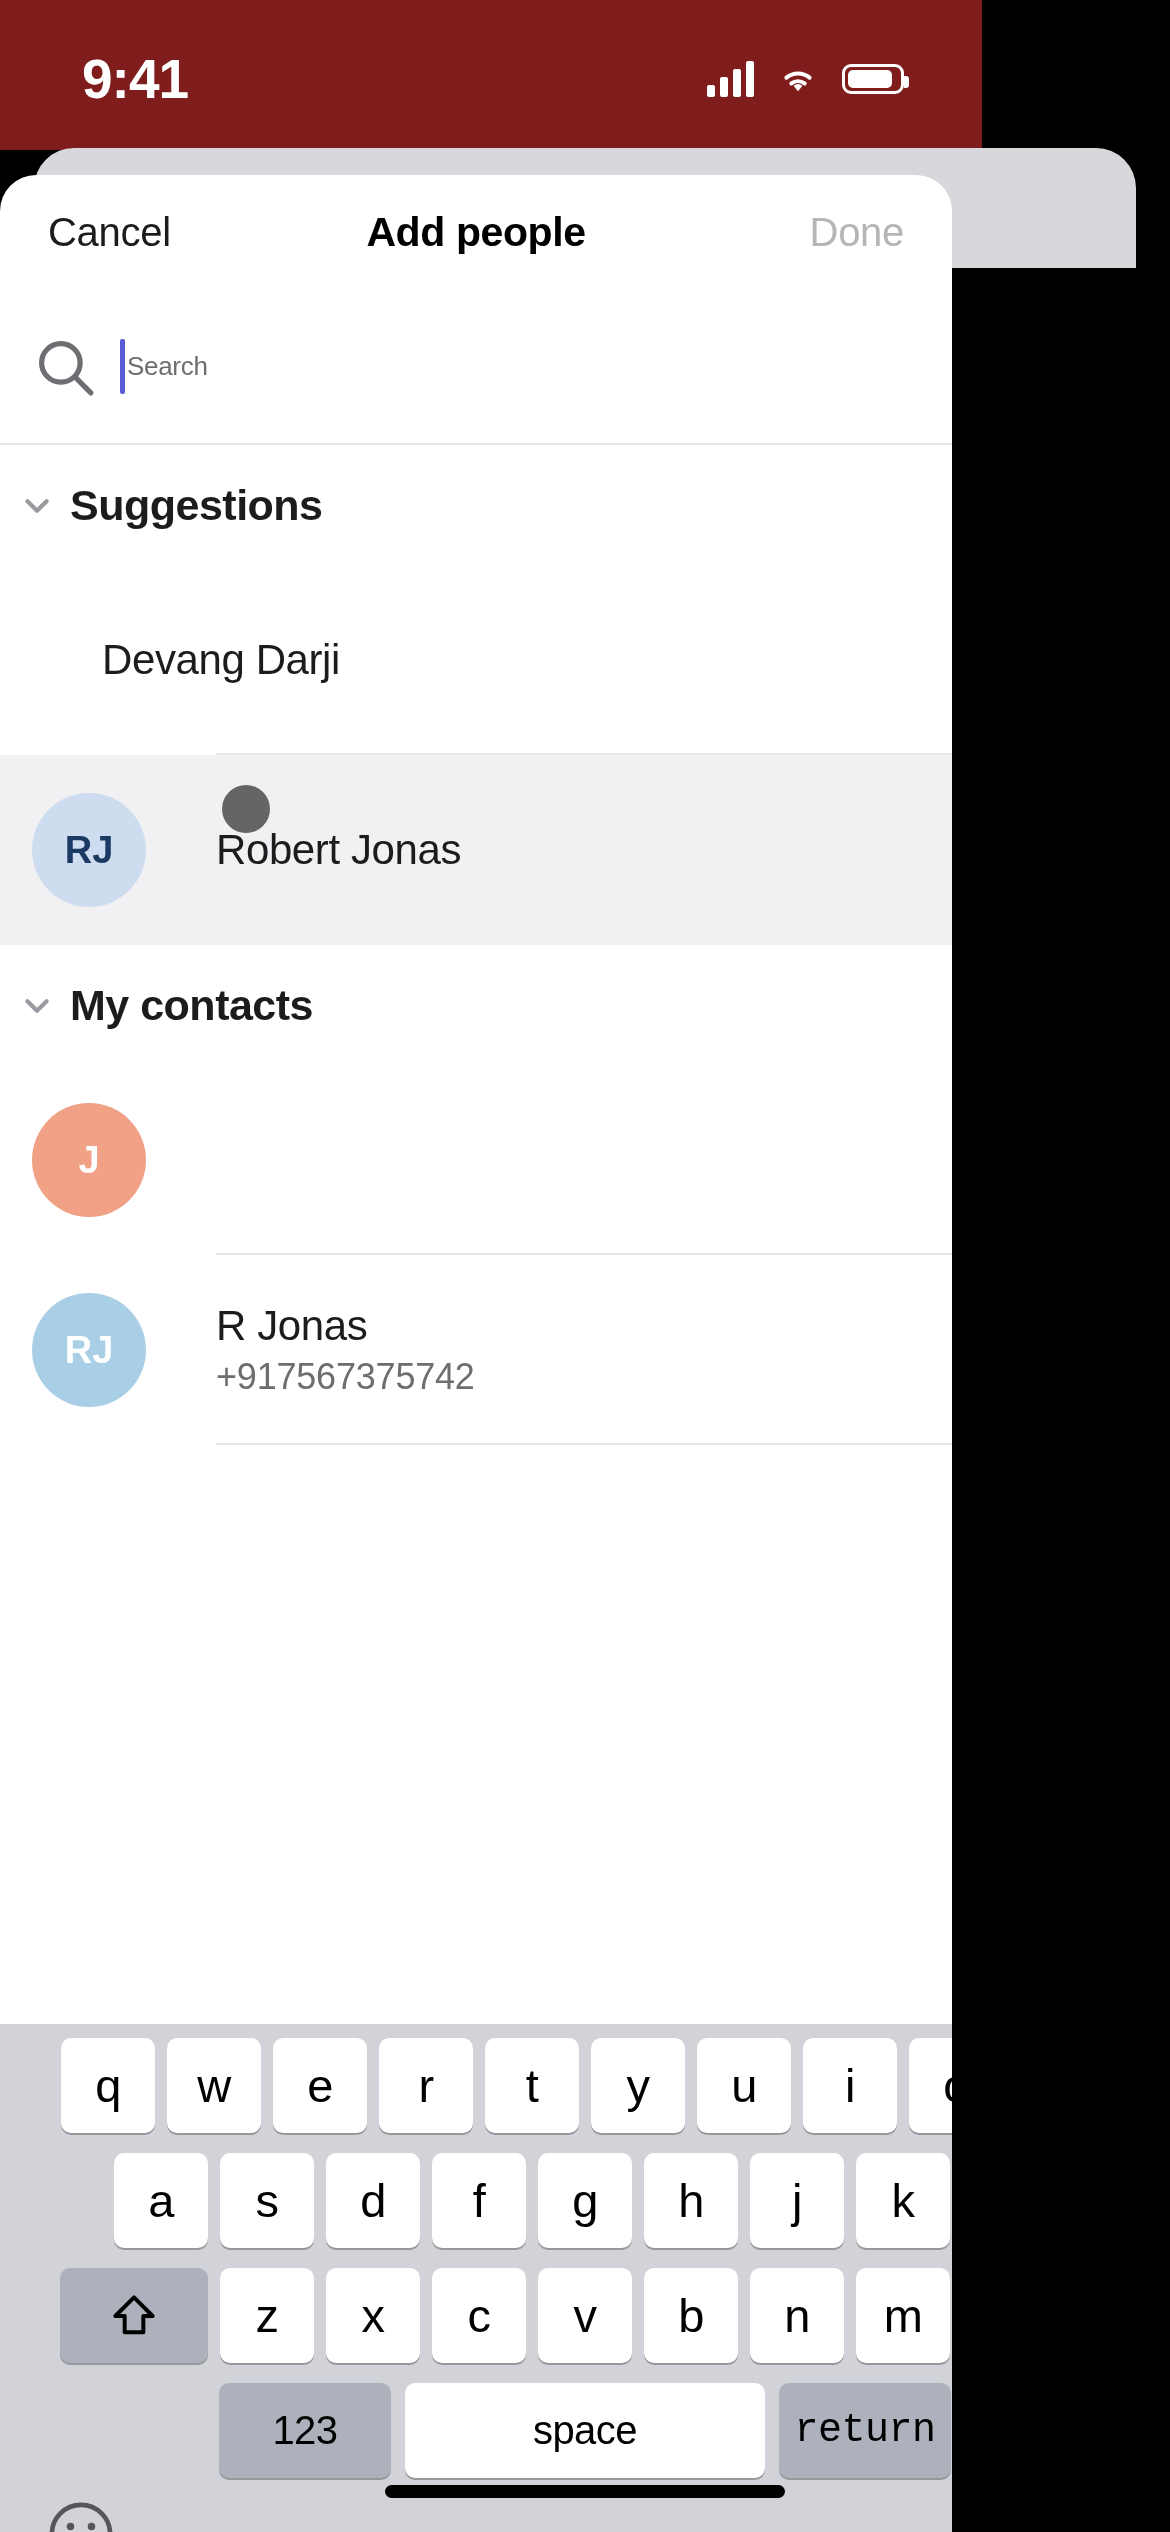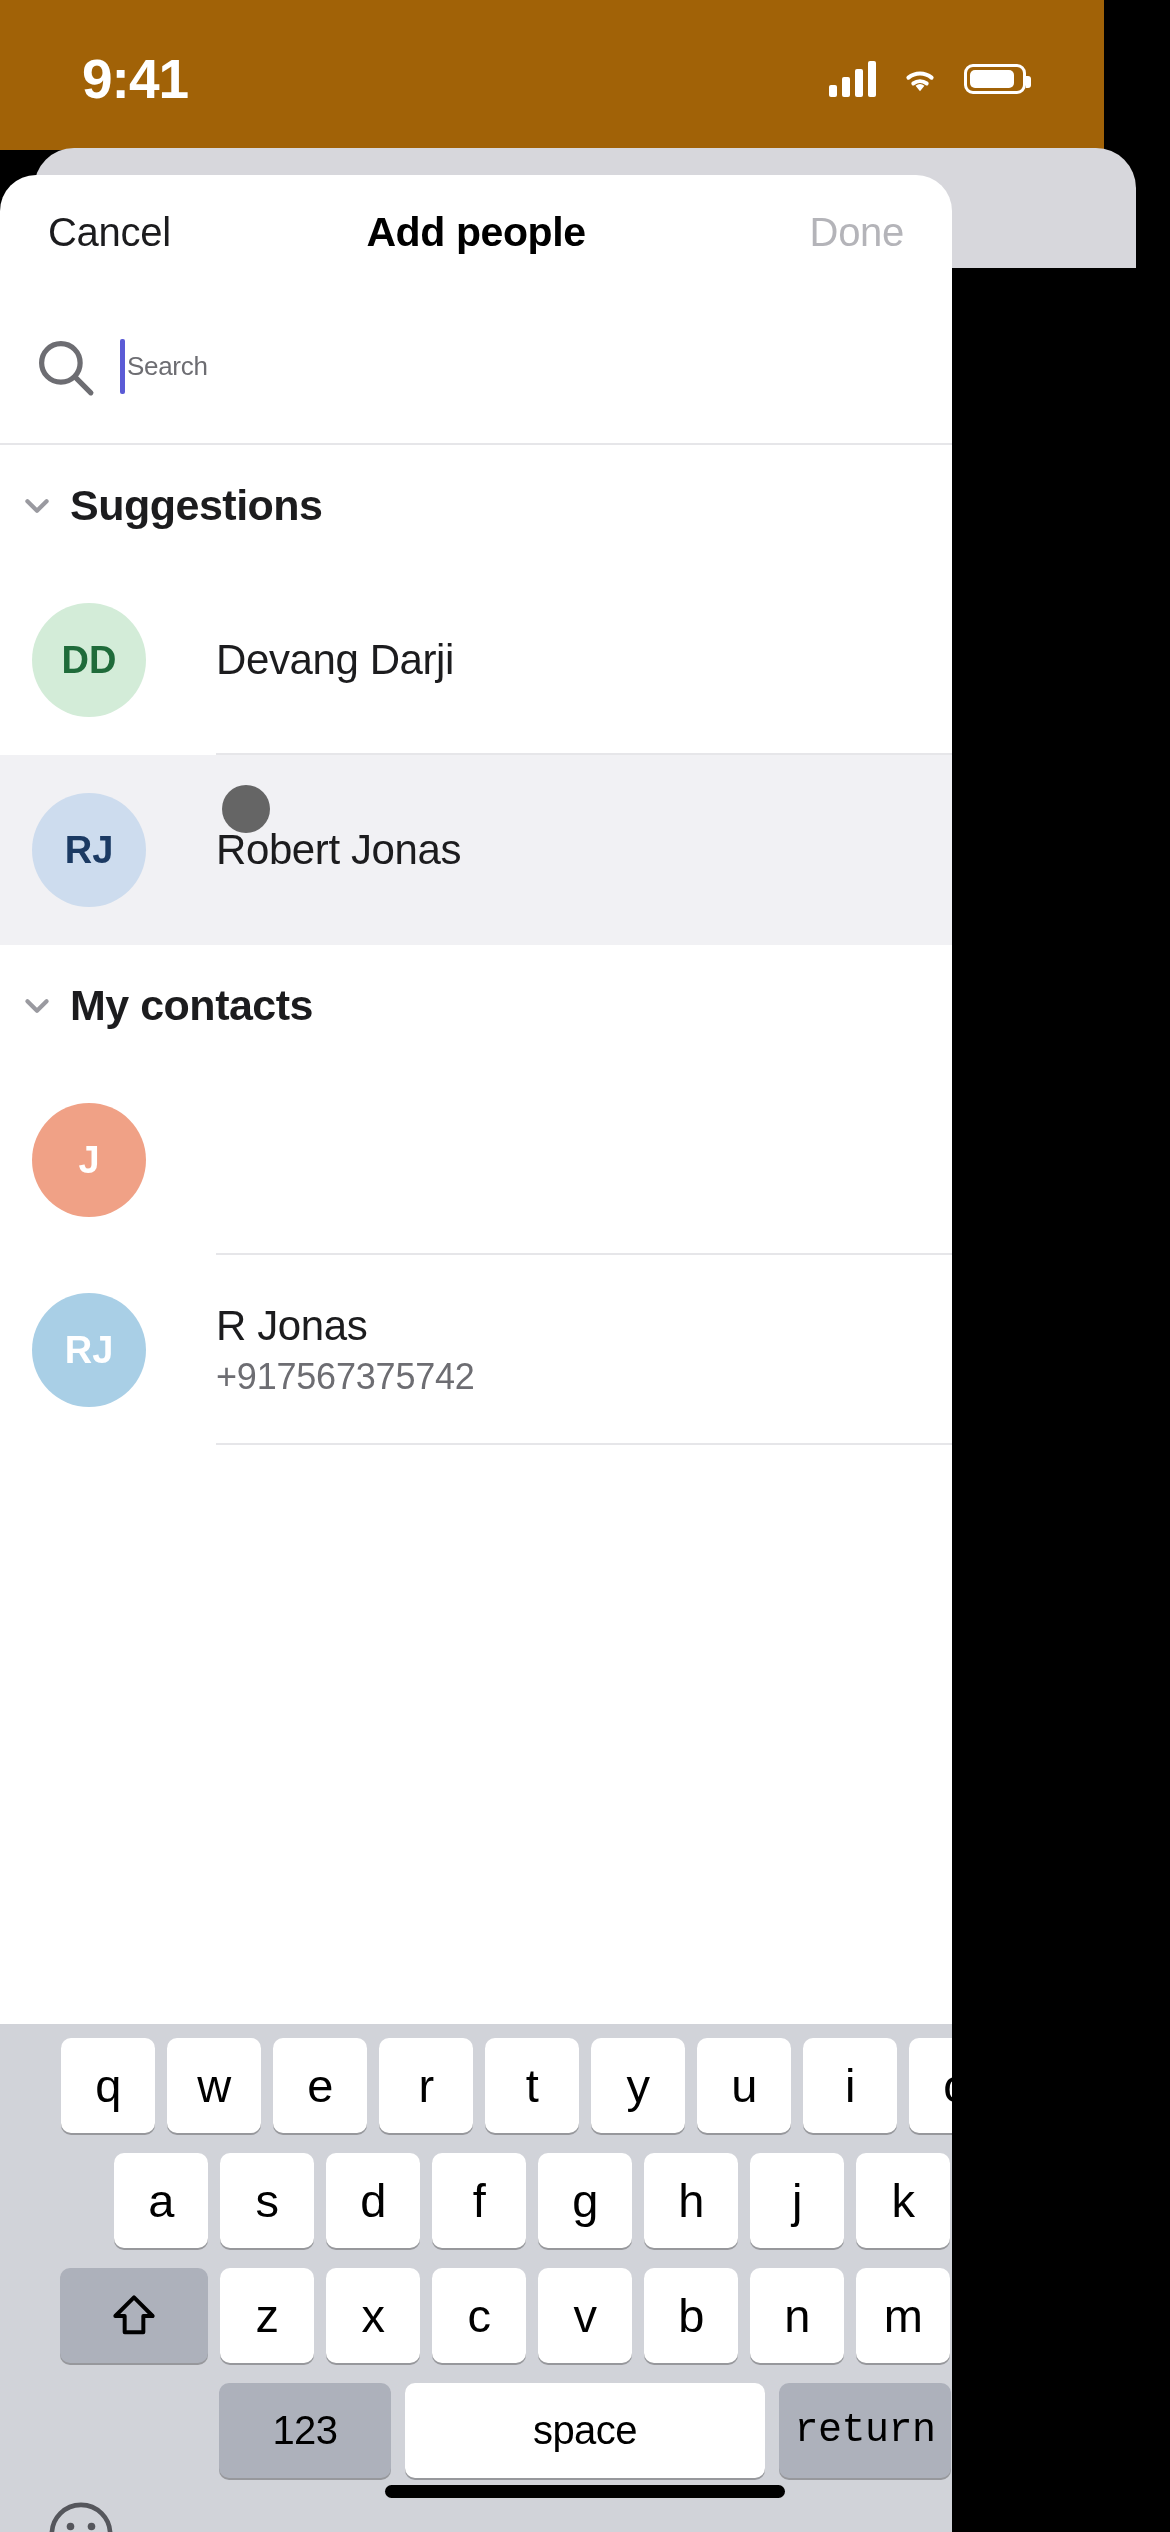--- a/index.html
+++ b/index.html
@@ -12,22 +12,22 @@
   #screen {
     position:relative;
     width:1170px; height:2532px;
     background:#000;
     overflow:hidden;
   }
 
   
   #status-bar {
     position:absolute; top:0; left:0;
-    width:1104px; height:150px;
-    background:#a16207;
+    width:982px; height:150px;
+    background:#7f1d1d;
     display:flex; align-items:center;
     justify-content:space-between;
     padding:0 78px 0 82px;
   }
   #status-time {
     color:#fff; font-size:55px; font-weight:700;
     letter-spacing:-1px; line-height:1;
     padding-top:8px;
   }
   #status-right { display:flex; align-items:center; gap:22px; padding-top:8px; }
@@ -219,21 +219,20 @@
 
     <div class="section">
       <div class="section-header">
         <svg class="chev" viewBox="0 0 24 24">
           <polyline points="7,10 12,15 17,10" fill="none" stroke="#9a9aa0" stroke-width="2.2" stroke-linecap="round" stroke-linejoin="round"></polyline>
         </svg>
         <div class="section-title">Suggestions</div>
       </div>
 
       <div class="row">
-        <div class="avatar" style="background:#d3ecd8;color:#1f6b3a;">DD</div>
         <div class="row-text">
           <div class="row-name">Devang Darji</div>
         </div>
         <div class="sep"></div>
       </div>
 
       <div class="row selected nosep">
         <div class="avatar" style="background:#cddcee;color:#1b3a63;">RJ</div>
         <div class="row-text">
           <div class="row-name">Robert Jonas</div>

